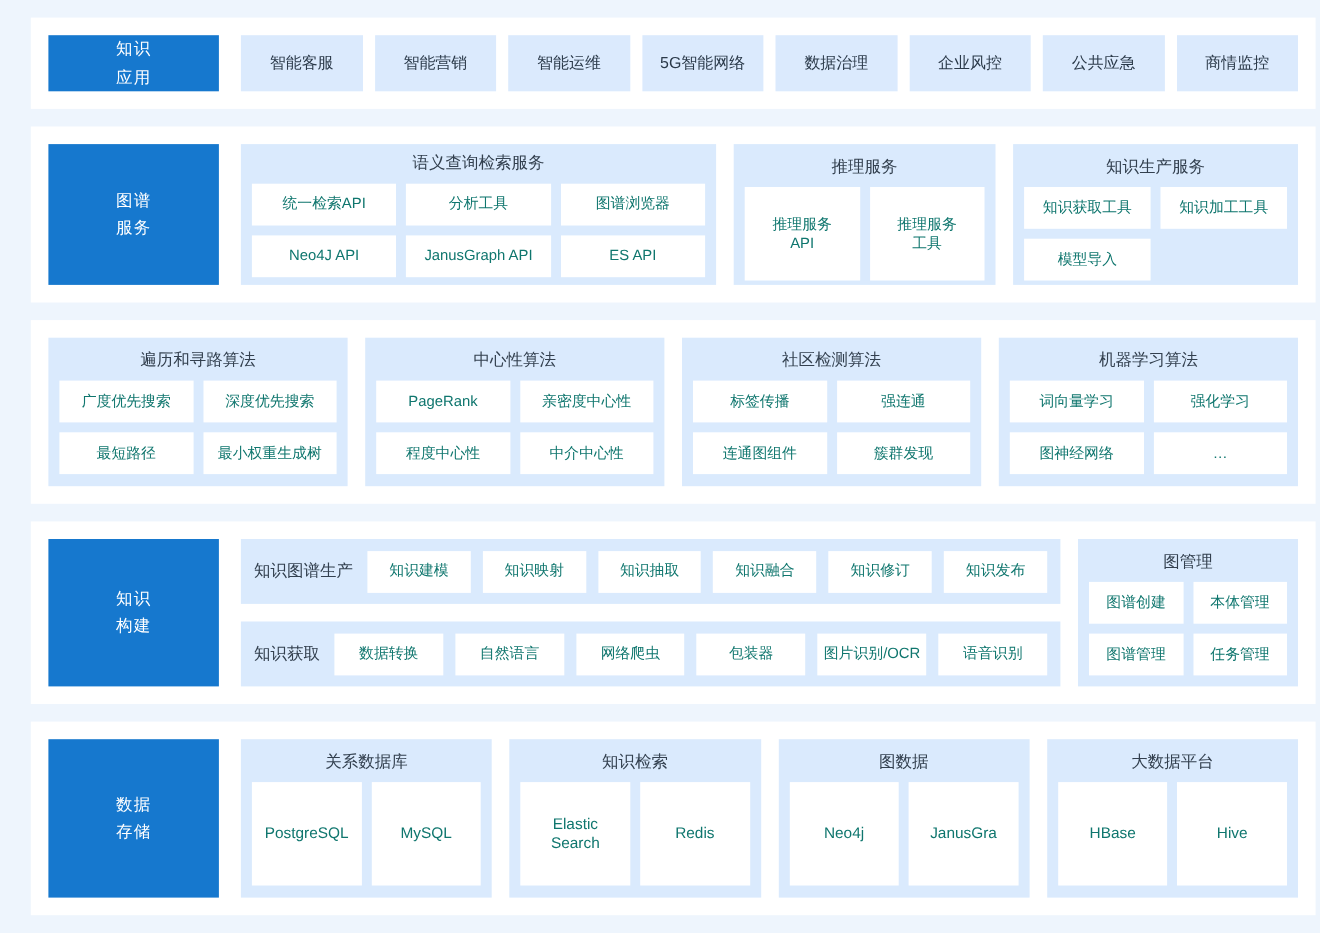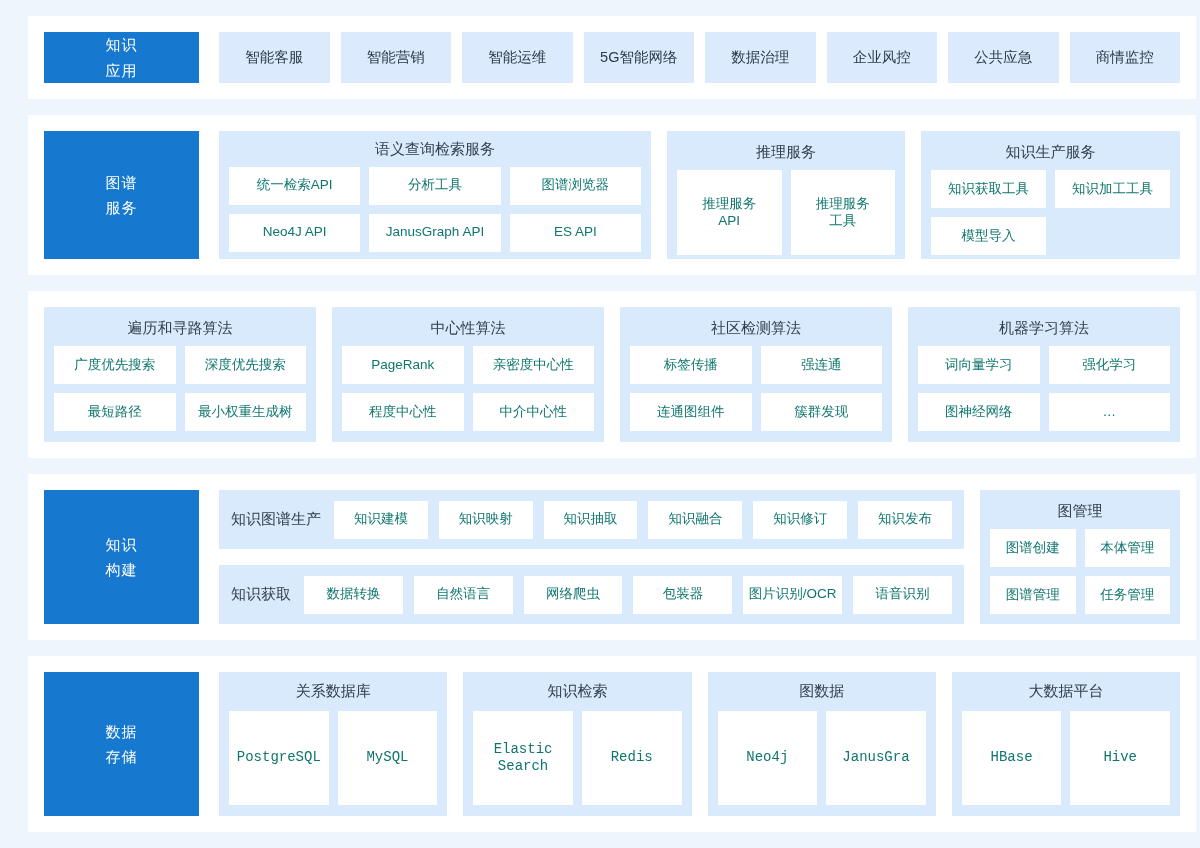--- a/index.html
+++ b/index.html
@@ -65,21 +65,21 @@
   .svc-reason { flex: 0 0 238px; }
   .svc-prod { flex: 1 1 auto; }
   .svc-query .chip, .svc-prod .chip { min-height: 38px; }
   .svc-reason .chip { min-height: 85px; }
 
   
   .band-compute .group { flex: 1 1 0; }
   .band-compute .chip { min-height: 38px; }
 
   
-  .band-storage .group { flex: 1 1 0; font-family: Liberation Mono, monospace; }
+  .band-storage .group { flex: 1 1 0; }
   .band-storage .chip { min-height: 94px; font-size: 14px; }
 
   
   .build-left { flex: 1 1 auto; display: flex; flex-direction: column; gap: 16px; min-width: 0; }
   .build-bar {
     flex: 1 1 0; background: #daeafd; display: flex; align-items: center;
     padding: 0 12px; gap: 11px;
   }
   .build-bar-label { font-size: 15px; color: #33404f; white-space: nowrap; padding-right: 2px; }
   .build-bar .chip { flex: 1 1 0; min-height: 38px; }

